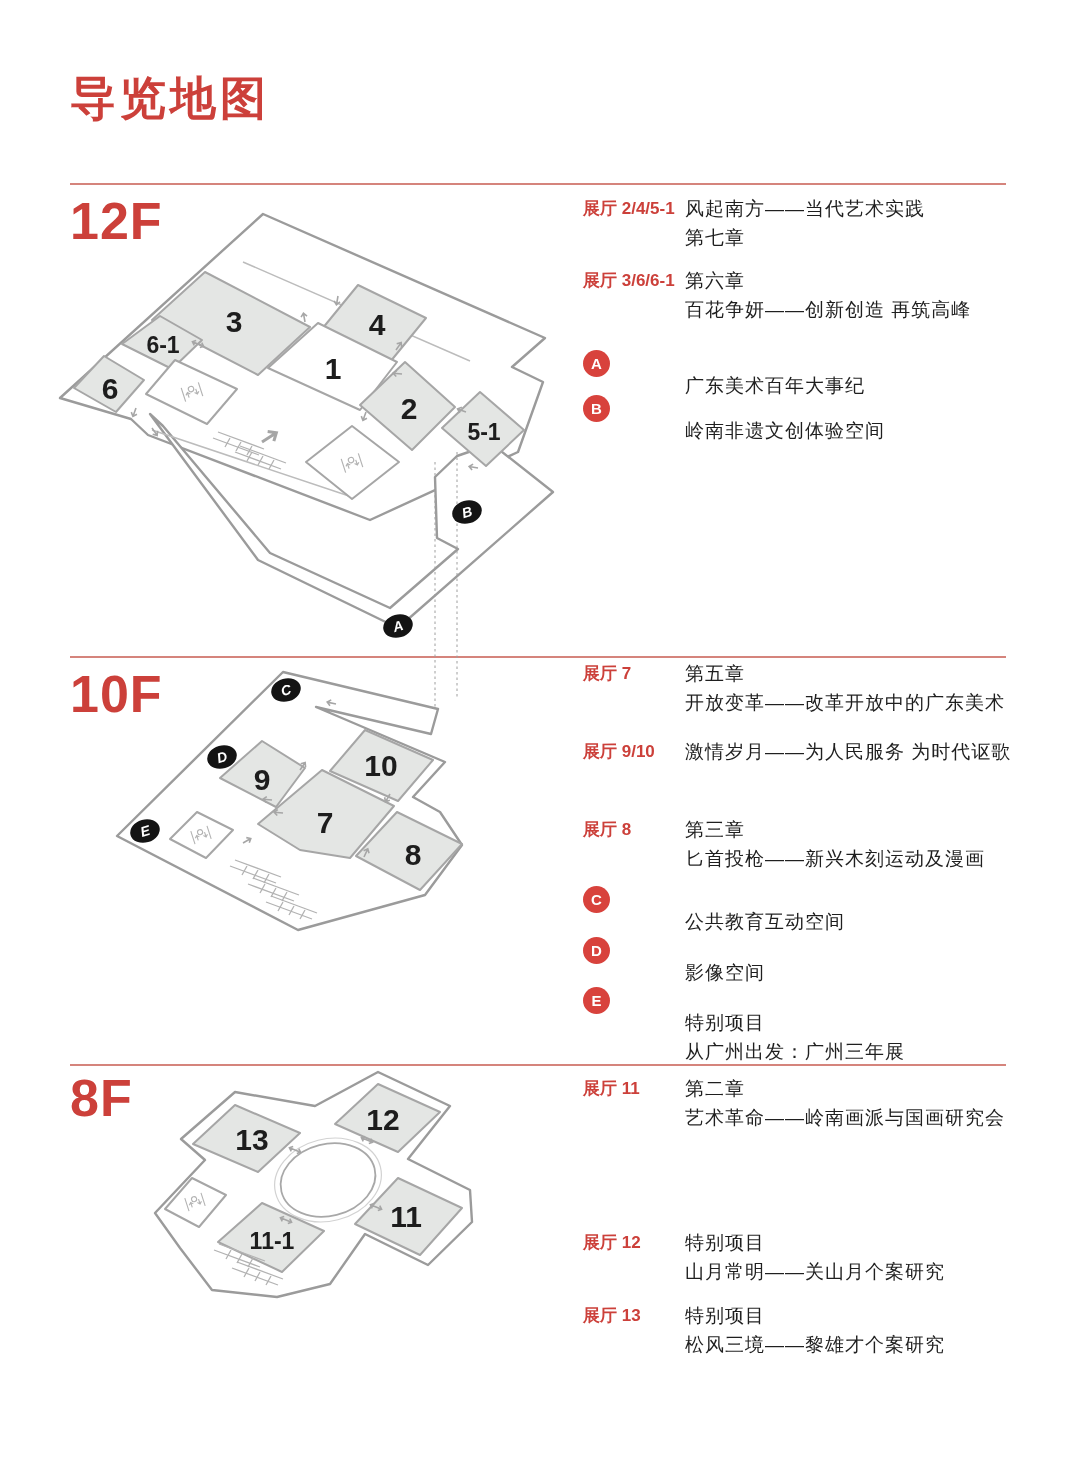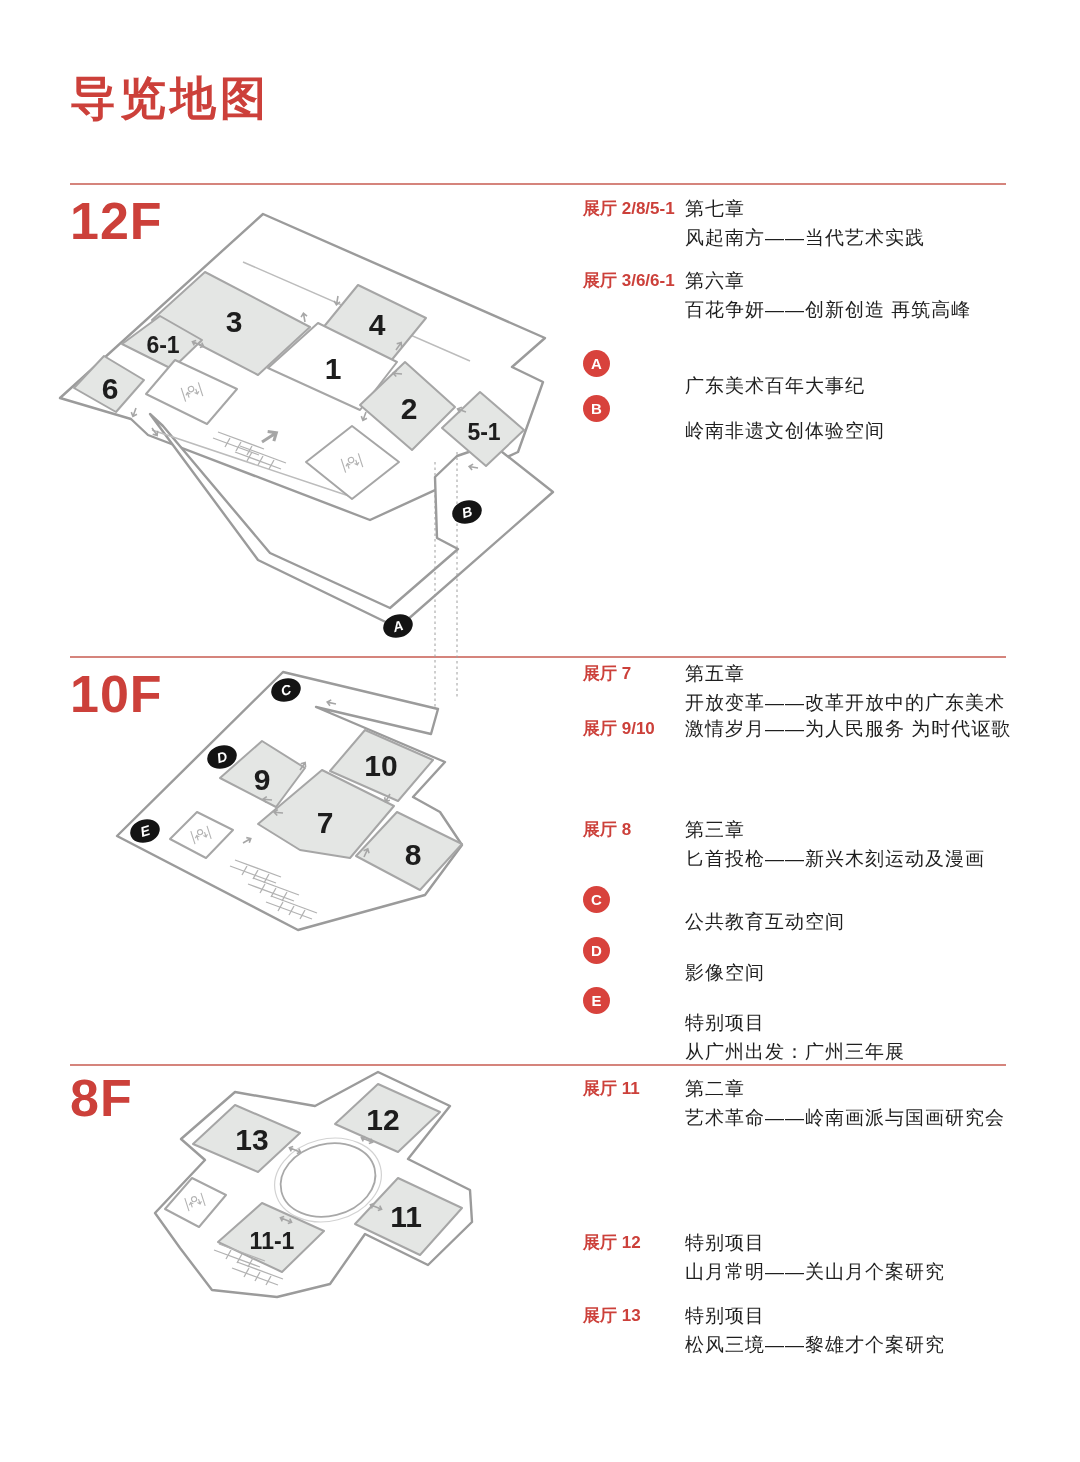--- a/index.html
+++ b/index.html
@@ -238,24 +238,24 @@
 
     <g class="arr">
       <use href="#arr2" transform="translate(295,1150) rotate(22)"></use>
       <use href="#arr2" transform="translate(367,1140) rotate(22)"></use>
       <use href="#arr2" transform="translate(376,1207) rotate(22)"></use>
       <use href="#arr2" transform="translate(286,1220) rotate(22)"></use>
     </g>
   </svg>
 
   <div class="lg-row" style="top:194px">
-    <div class="lg-badge">展厅 2/8/5-1</div>
-    <div class="lg-text">
+    <div class="lg-badge">展厅 2/4/5-1</div>
+    <div class="lg-text">
+      <div>风起南方——当代艺术实践</div>
       <div>第七章</div>
-      <div>风起南方——当代艺术实践</div>
     </div>
   </div>
   <div class="lg-row" style="top:266px">
     <div class="lg-badge">展厅 3/6/6-1</div>
     <div class="lg-text">
       <div>第六章</div>
       <div>百花争妍——创新创造 再筑高峰</div>
     </div>
   </div>
   <div class="lg-row" style="top:350px">
@@ -275,21 +275,21 @@
     </div>
   </div>
 
   <div class="lg-row" style="top:659px">
     <div class="lg-badge">展厅 7</div>
     <div class="lg-text">
       <div>第五章</div>
       <div>开放变革——改革开放中的广东美术</div>
     </div>
   </div>
-  <div class="lg-row" style="top:714px">
+  <div class="lg-row" style="top:737px">
     <div class="lg-badge">展厅 9/10</div>
     <div class="lg-text">
       <div>激情岁月——为人民服务 为时代讴歌</div>
     </div>
   </div>
   <div class="lg-row" style="top:815px">
     <div class="lg-badge">展厅 8</div>
     <div class="lg-text">
       <div>第三章</div>
       <div>匕首投枪——新兴木刻运动及漫画</div>

